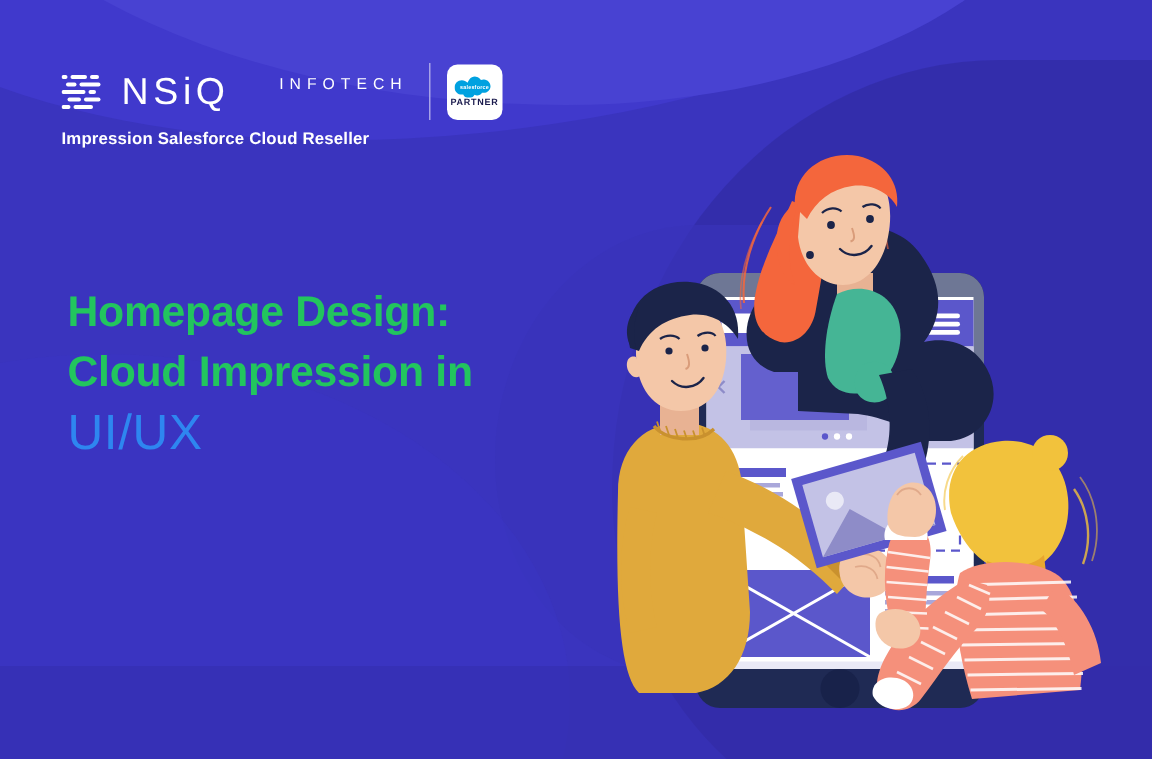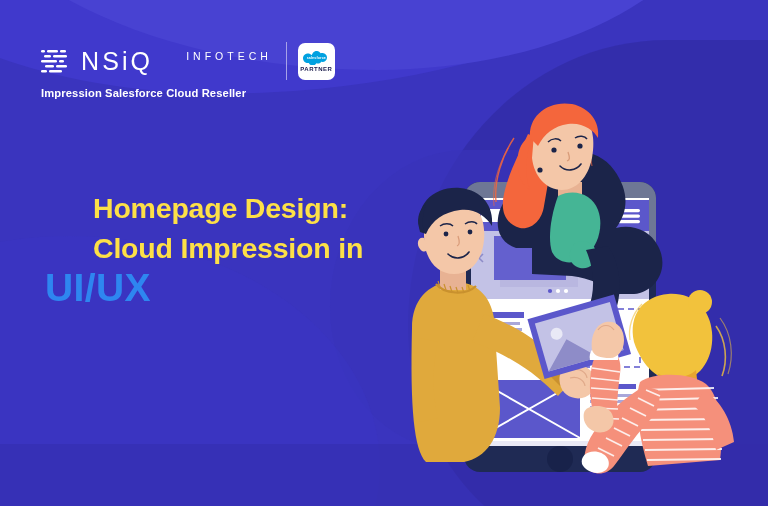--- a/index.html
+++ b/index.html
@@ -179,32 +179,31 @@
 
   
   .headline {
     position: absolute;
     left: 45px;
     top: 188px;
     z-index: 40;
     width: 360px;
   }
   .headline-line {
-    color: #fde047;
+    color: #22c55e;
     font-size: 28.5px;
     font-weight: 700;
     line-height: 40px;
     letter-spacing: -0.2px;
     white-space: nowrap;
-    margin-left: 48px;
   }
   .headline-accent {
     color: #2e86f0;
-    font-size: 39px;
-    font-weight: 700;
+    font-size: 33px;
+    font-weight: 400;
     line-height: 40px;
     letter-spacing: 0.4px;
   }
 
   
   .illustration {
     position: absolute;
     left: 382px;
     top: 78px;
     width: 386px;

